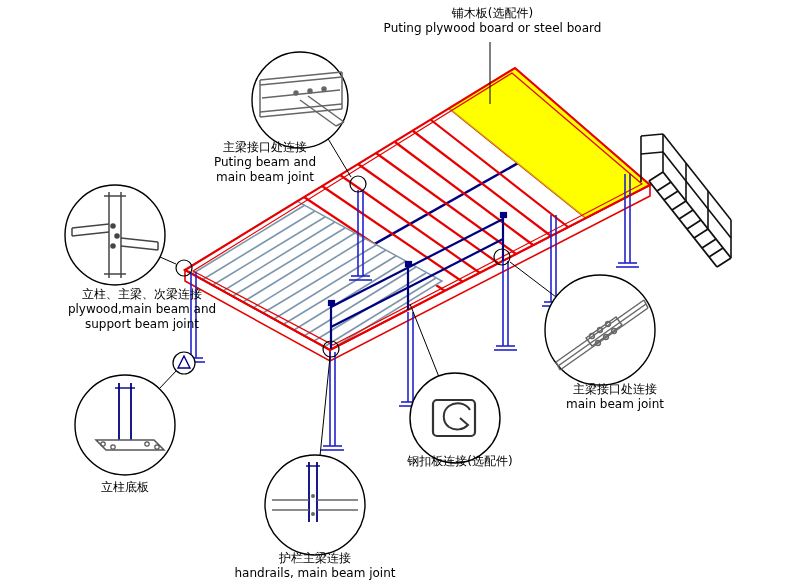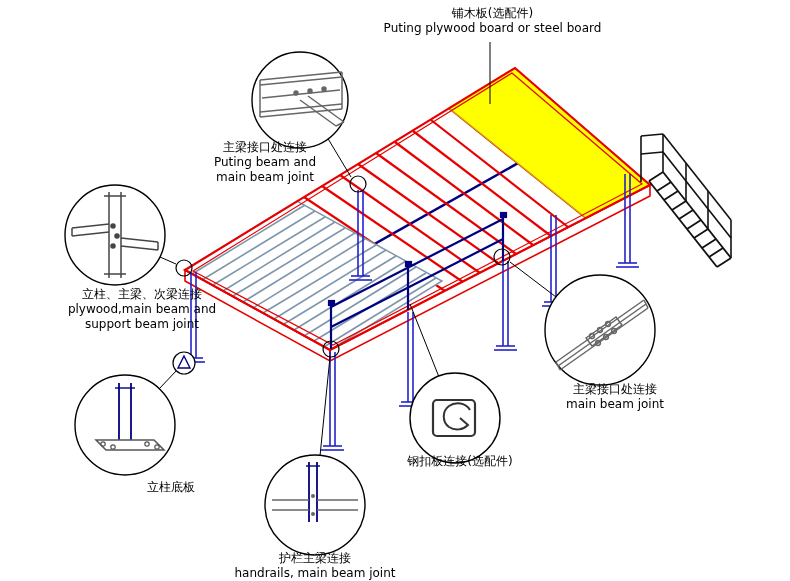--- a/index.html
+++ b/index.html
@@ -284,21 +284,21 @@
   <div>Puting beam and</div>
   <div>main beam joint</div>
 </div>
 
 <div class="lbl left" style="left:52px;top:287px;width:180px;">
   <div>立柱、主梁、次梁连接</div>
   <div>plywood,main beam and</div>
   <div>support beam joint</div>
 </div>
 
-<div class="lbl center" style="left:55px;top:480px;width:140px;text-align:right;">
+<div class="lbl center" style="left:55px;top:480px;width:140px;">
   <div>立柱底板</div>
 </div>
 
 <div class="lbl center" style="left:210px;top:551px;width:210px;">
   <div>护栏主梁连接</div>
   <div>handrails, main beam joint</div>
 </div>
 
 <div class="lbl center" style="left:385px;top:454px;width:150px;">
   <div>钢扣板连接(选配件)</div>

